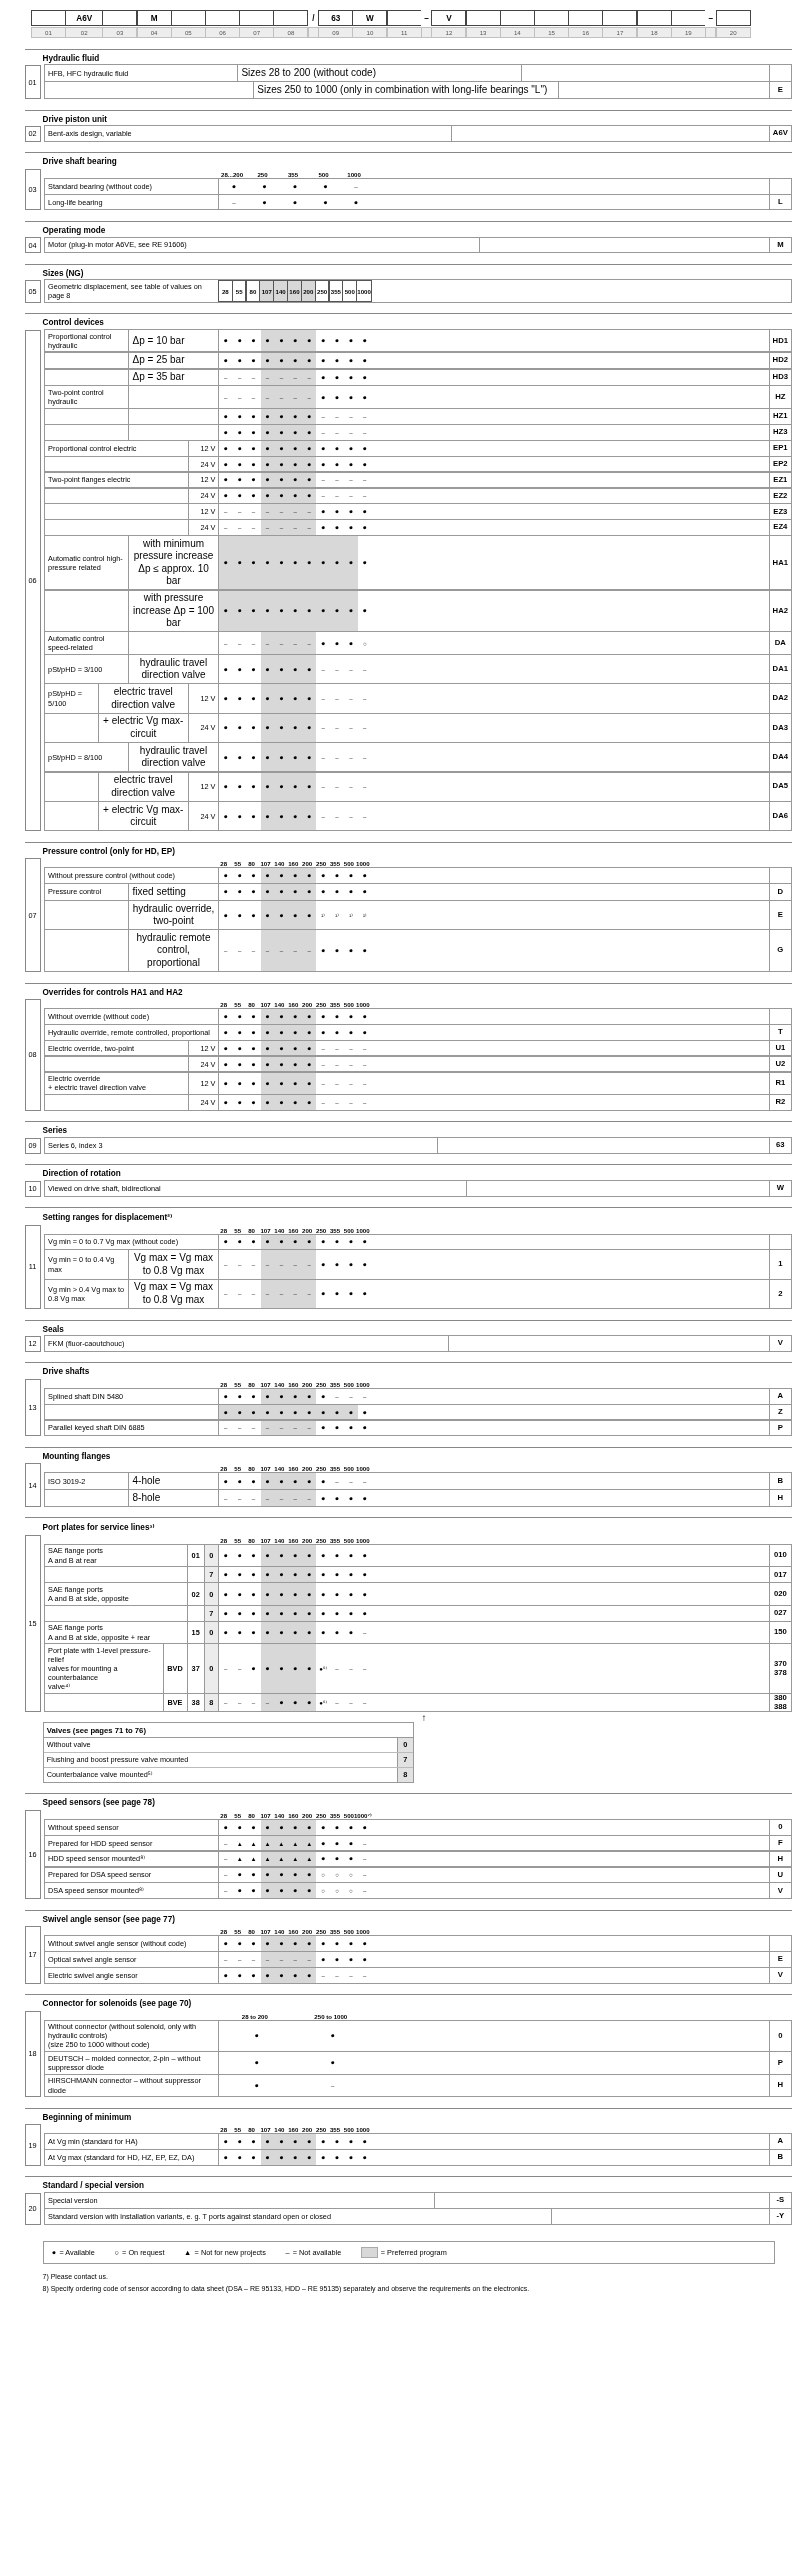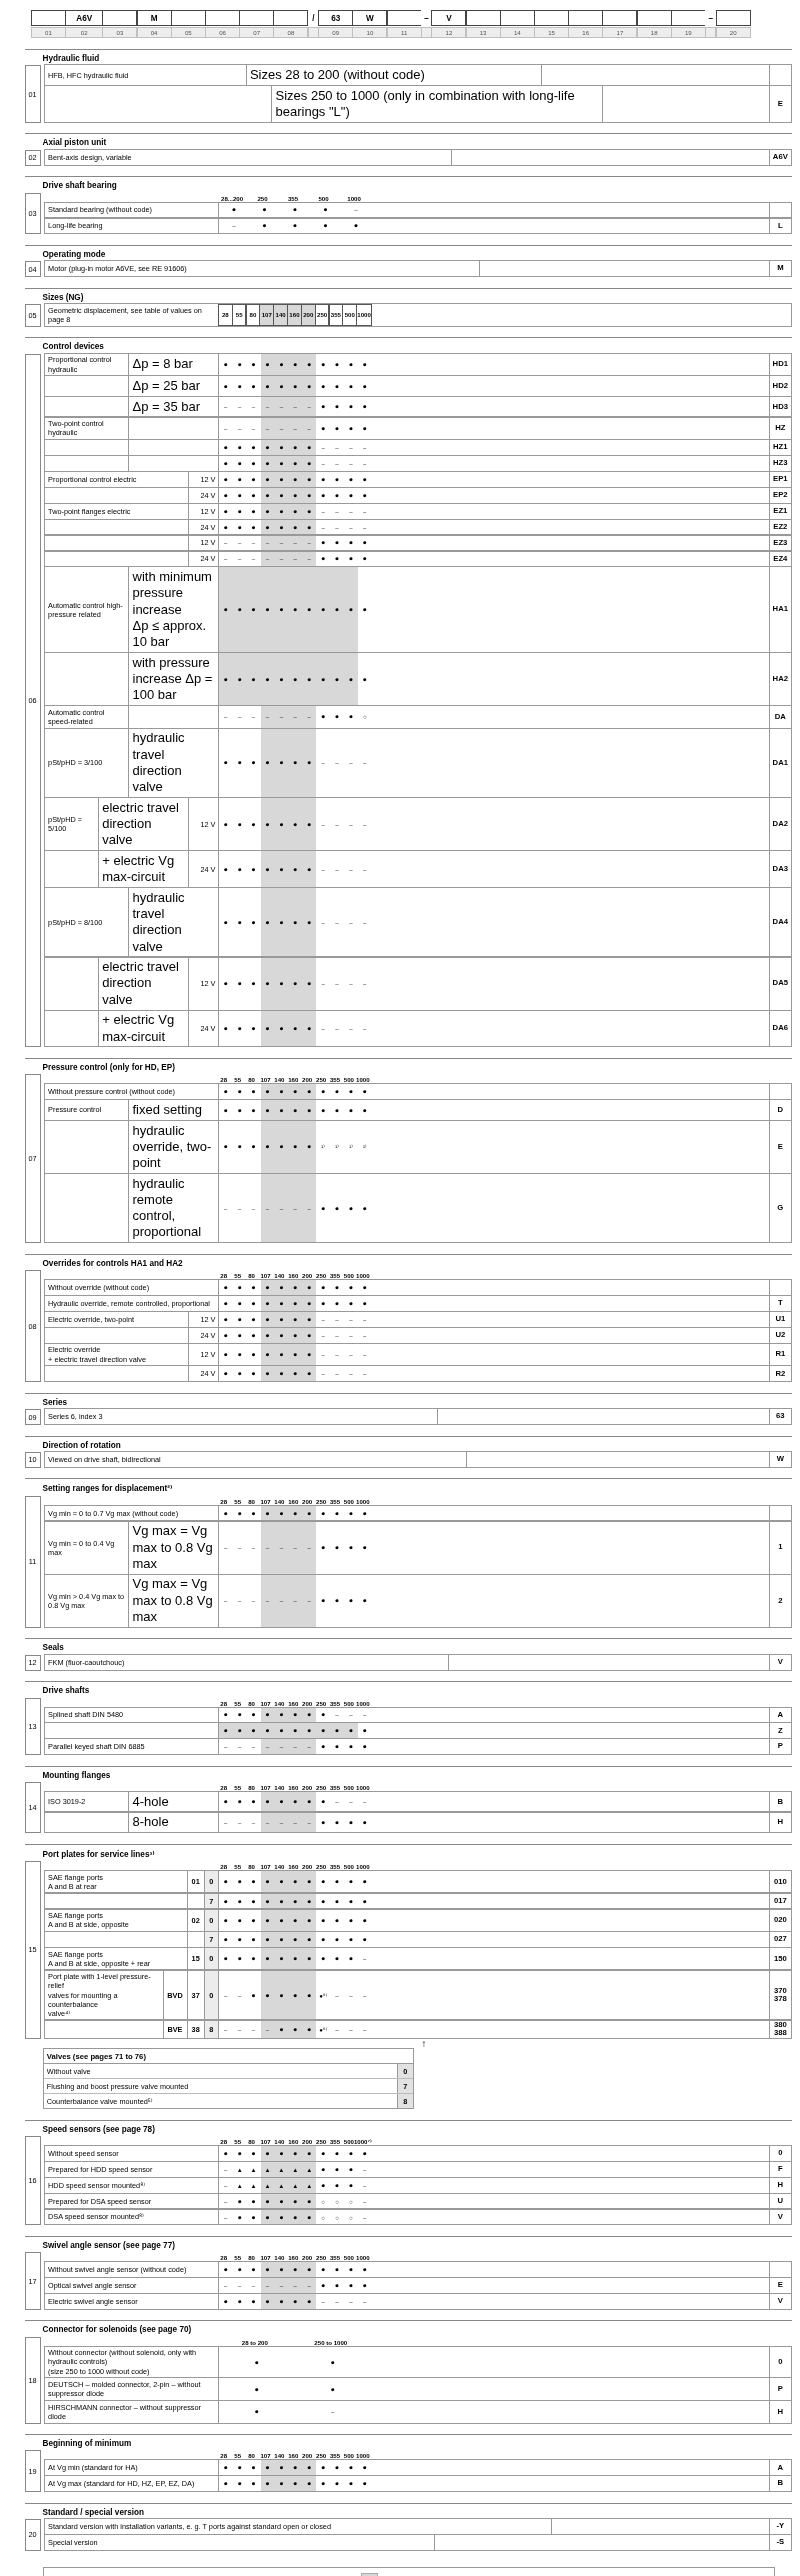--- a/index.html
+++ b/index.html
@@ -23,22 +23,22 @@
   .sec-num{width:14px;flex:none;border:0.8px solid #888;margin-right:3.3px;display:flex;
     align-items:center;justify-content:center;font-size:7.3px;background:#fff;}
   .sec-rows{flex:1;display:flex;flex-direction:column;}
   .row{display:flex;align-items:stretch;border:0.8px solid #999;margin-top:-0.8px;min-height:14.7px;background:#fff;}
   .row.hdr{border:none;background:none;min-height:10.6px;align-items:flex-end;}
   .labels{width:173px;flex:none;display:flex;align-items:stretch;border-right:0.8px solid #999;}
   .row.fw .labels{flex:1 1 auto;width:auto;}
   .row.hdr .labels{border:none;}
   .l1{flex:1;padding:1.6px 3.3px;font-size:7.3px;line-height:1.25;white-space:pre-line;
     display:flex;align-items:center;}
-  .l2{width:82px;flex:none;border-left:0.8px solid #999;padding:1.6px 3.3px;font-size:13px;line-height:1.25;
-    white-space:pre-line;display:flex;align-items:center;}
+  .l2{width:82px;flex:none;border-left:0.8px solid #999;padding:1.6px 3.3px;font-size:10px;line-height:1.25;
+    white-space:pre-line;display:flex;align-items:center;text-align:center;}
   .row.fw .l2{width:58%;}
   .l3{width:24.5px;flex:none;border-left:0.8px solid #999;padding:1.6px 2.4px;font-size:7.3px;
     display:flex;align-items:center;justify-content:flex-end;}
   .grp{width:23px;flex:none;border-left:0.8px solid #999;font-size:7.3px;font-weight:bold;
     display:flex;align-items:center;justify-content:center;}
   .pnum{width:16.3px;flex:none;border-left:0.8px solid #999;font-size:7.3px;font-weight:bold;
     display:flex;align-items:center;justify-content:center;}
   .valve{width:13px;flex:none;border-left:0.8px solid #999;font-size:7.3px;font-weight:bold;
     display:flex;align-items:center;justify-content:center;background:#ececec;}
   .syms{width:153px;flex:none;display:flex;align-items:stretch;}
@@ -196,21 +196,21 @@
               </div>
               <div class="spacerflex"></div>
               <div class="codebox">
                 <div>E</div>
               </div>
             </div>
           </div>
         </div>
       </section>
       <section class="section">
-        <div class="sec-title">Axial piston unit</div>
+        <div class="sec-title">Drive piston unit</div>
         <div class="sec-flex">
           <div class="sec-num">02</div>
           <div class="sec-rows">
             <div class="row fw">
               <div class="labels">
                 <div class="l1">Bent-axis design, variable</div>
               </div>
               <div class="spacerflex"></div>
               <div class="codebox">
                 <div>A6V</div>
@@ -317,21 +317,21 @@
         </div>
       </section>
       <section class="section">
         <div class="sec-title">Control devices</div>
         <div class="sec-flex">
           <div class="sec-num">06</div>
           <div class="sec-rows">
             <div class="row">
               <div class="labels">
                 <div class="l1">Proportional control hydraulic</div>
-                <div class="l2">Δp = 8 bar</div>
+                <div class="l2">Δp = 10 bar</div>
               </div>
               <div class="syms">
                 <div class="sym big" style="width: 14px;">●</div>
                 <div class="sym big" style="width: 14px;">●</div>
                 <div class="sym big" style="width: 14px;">●</div>
                 <div class="sym pref big" style="width: 14px;">●</div>
                 <div class="sym pref big" style="width: 14px;">●</div>
                 <div class="sym pref big" style="width: 14px;">●</div>
                 <div class="sym pref big" style="width: 14px;">●</div>
                 <div class="sym big" style="width: 14px;">●</div>
@@ -1975,34 +1975,34 @@
           </div>
         </div>
       </section>
       <section class="section">
         <div class="sec-title">Standard / special version</div>
         <div class="sec-flex">
           <div class="sec-num">20</div>
           <div class="sec-rows">
             <div class="row fw">
               <div class="labels">
+                <div class="l1">Special version</div>
+              </div>
+              <div class="spacerflex"></div>
+              <div class="codebox">
+                <div>-S</div>
+              </div>
+            </div>
+            <div class="row fw">
+              <div class="labels">
                 <div class="l1">Standard version with installation variants, e. g. T ports against standard open or closed</div>
               </div>
               <div class="spacerflex"></div>
               <div class="codebox">
                 <div>-Y</div>
-              </div>
-            </div>
-            <div class="row fw">
-              <div class="labels">
-                <div class="l1">Special version</div>
-              </div>
-              <div class="spacerflex"></div>
-              <div class="codebox">
-                <div>-S</div>
               </div>
             </div>
           </div>
         </div>
       </section>
     </div>
   <div class="legend" id="legend">
       <span class="lg-item">
         <span class="lg-sym">●</span>
         <span class="lg-txt">= Available</span>

